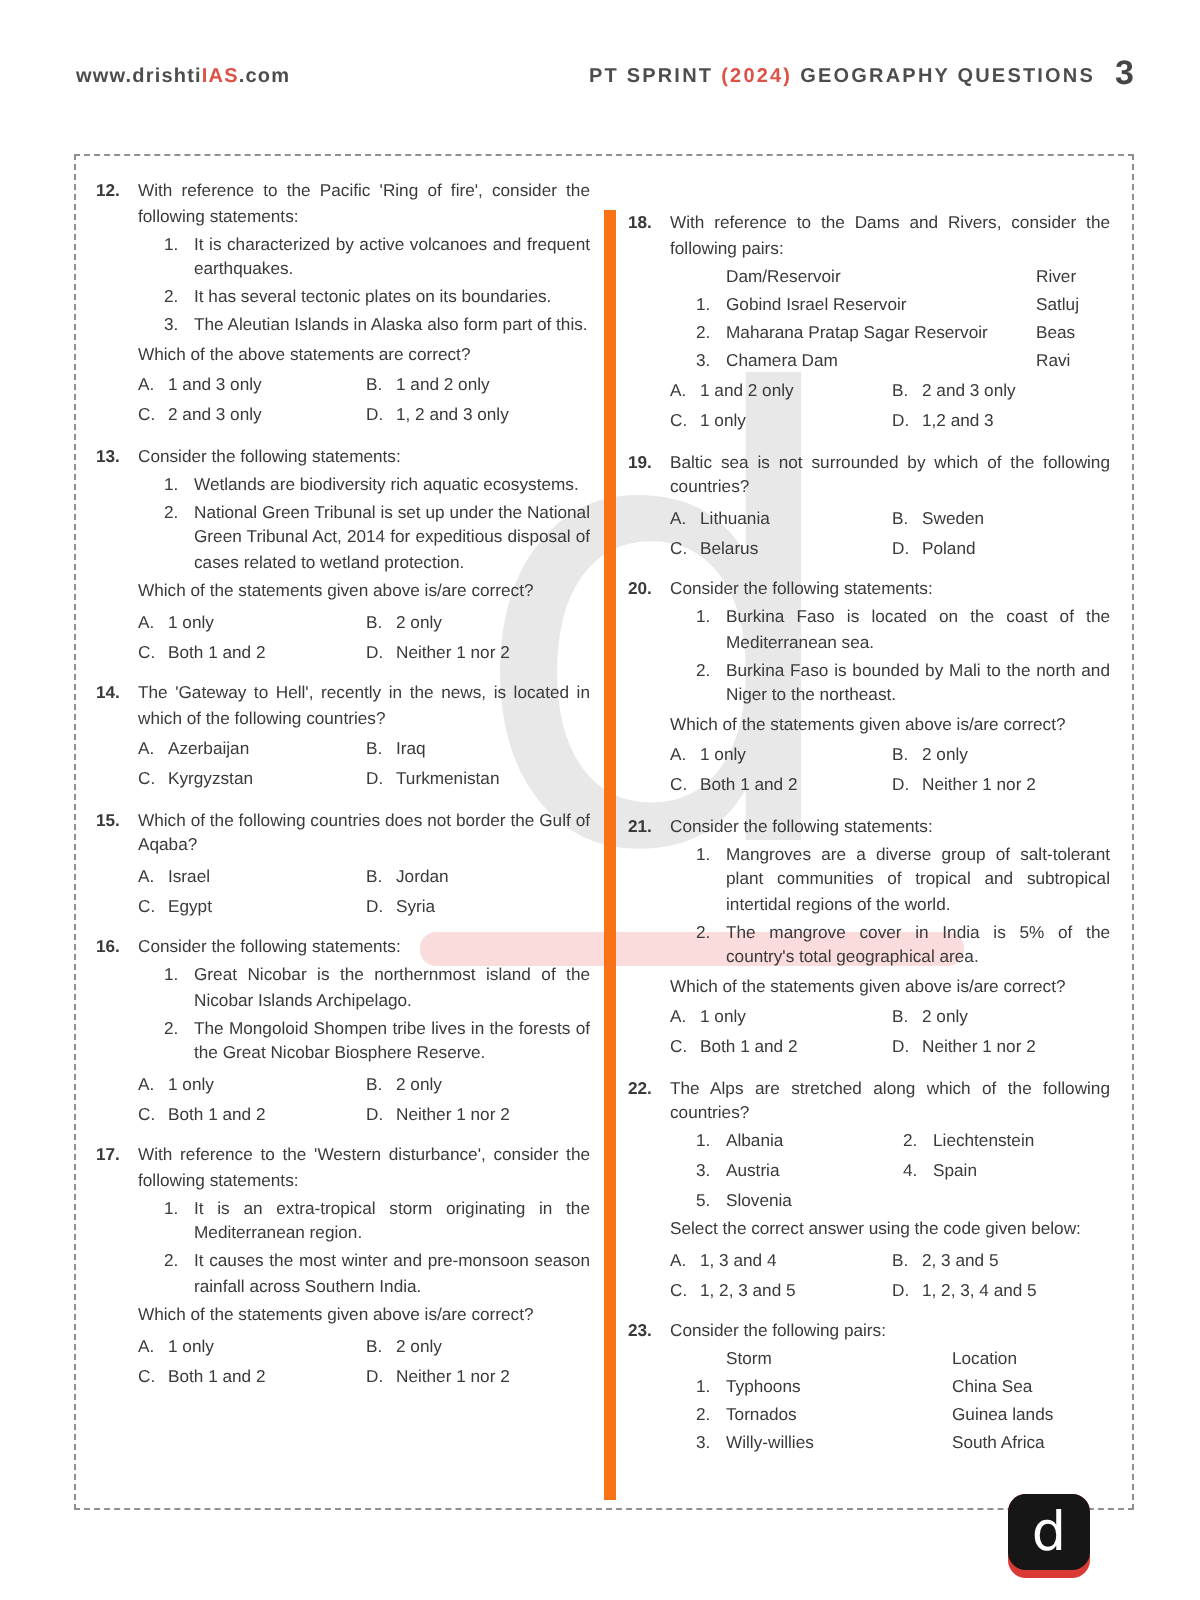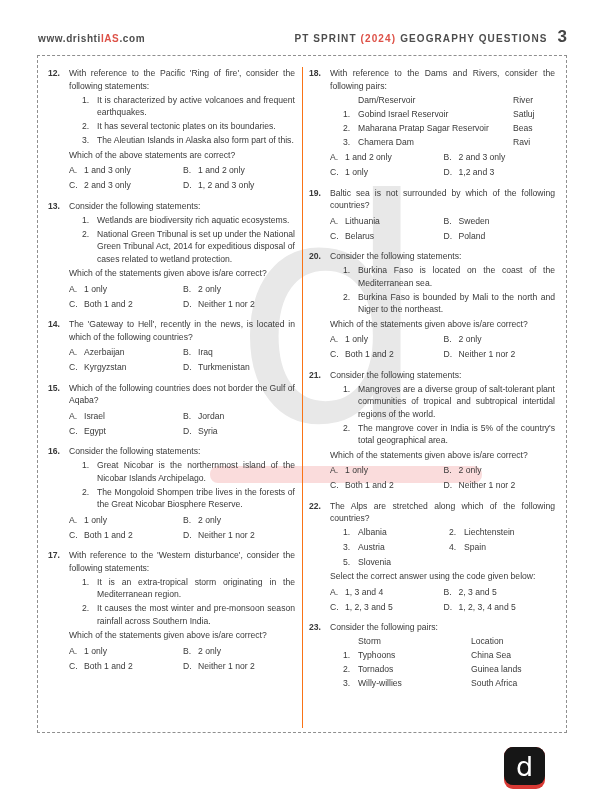--- a/index.html
+++ b/index.html
@@ -14,23 +14,23 @@
   .title .seg{margin-right:4px;}
   .accent{color:var(--red);}
   .pgnum{font-size:17px;line-height:14px;letter-spacing:0;margin-left:6px;color:#454545;}
 
   
   .wm{position:absolute;z-index:0;}
   .wm-bar{left:210px;top:466px;width:272px;height:17px;background:#fadcdc;border-radius:8px;}
   .wm-d{left:233px;top:160px;font-family:"DejaVu Sans",sans-serif;font-size:308px;line-height:308px;color:#e8e8e8;font-weight:normal;}
 
   
-  .box{position:absolute;left:37px;top:55px;width:530px;height:678px;border:1px dashed #8f8f8f;box-sizing:border-box;display:flex;padding:11px 4px 4px 4px;z-index:1;}
+  .box{position:absolute;left:37px;top:77px;width:530px;height:678px;border:1px dashed #8f8f8f;box-sizing:border-box;display:flex;padding:11px 4px 4px 4px;z-index:1;}
   .col{width:50%;box-sizing:border-box;padding:0 7px 0 6px;font-size:8.6px;line-height:12.5px;overflow:hidden;}
-  .col-right{border-left:1px solid #f97316;}
+  .col-right{border-left:6px solid #f97316;margin-top:16px;}
 
   
   .q{display:flex;margin-bottom:8px;}
   .qnum{width:21px;flex:none;font-weight:bold;}
   .qbody{flex:1;min-width:0;}
   .stem{text-align:justify;}
   .stmts{margin-left:13px;margin-top:1px;}
   .stmt{display:flex;margin:1.5px 0;}
   .snum{width:15px;flex:none;}
   .stext{flex:1;text-align:justify;}

